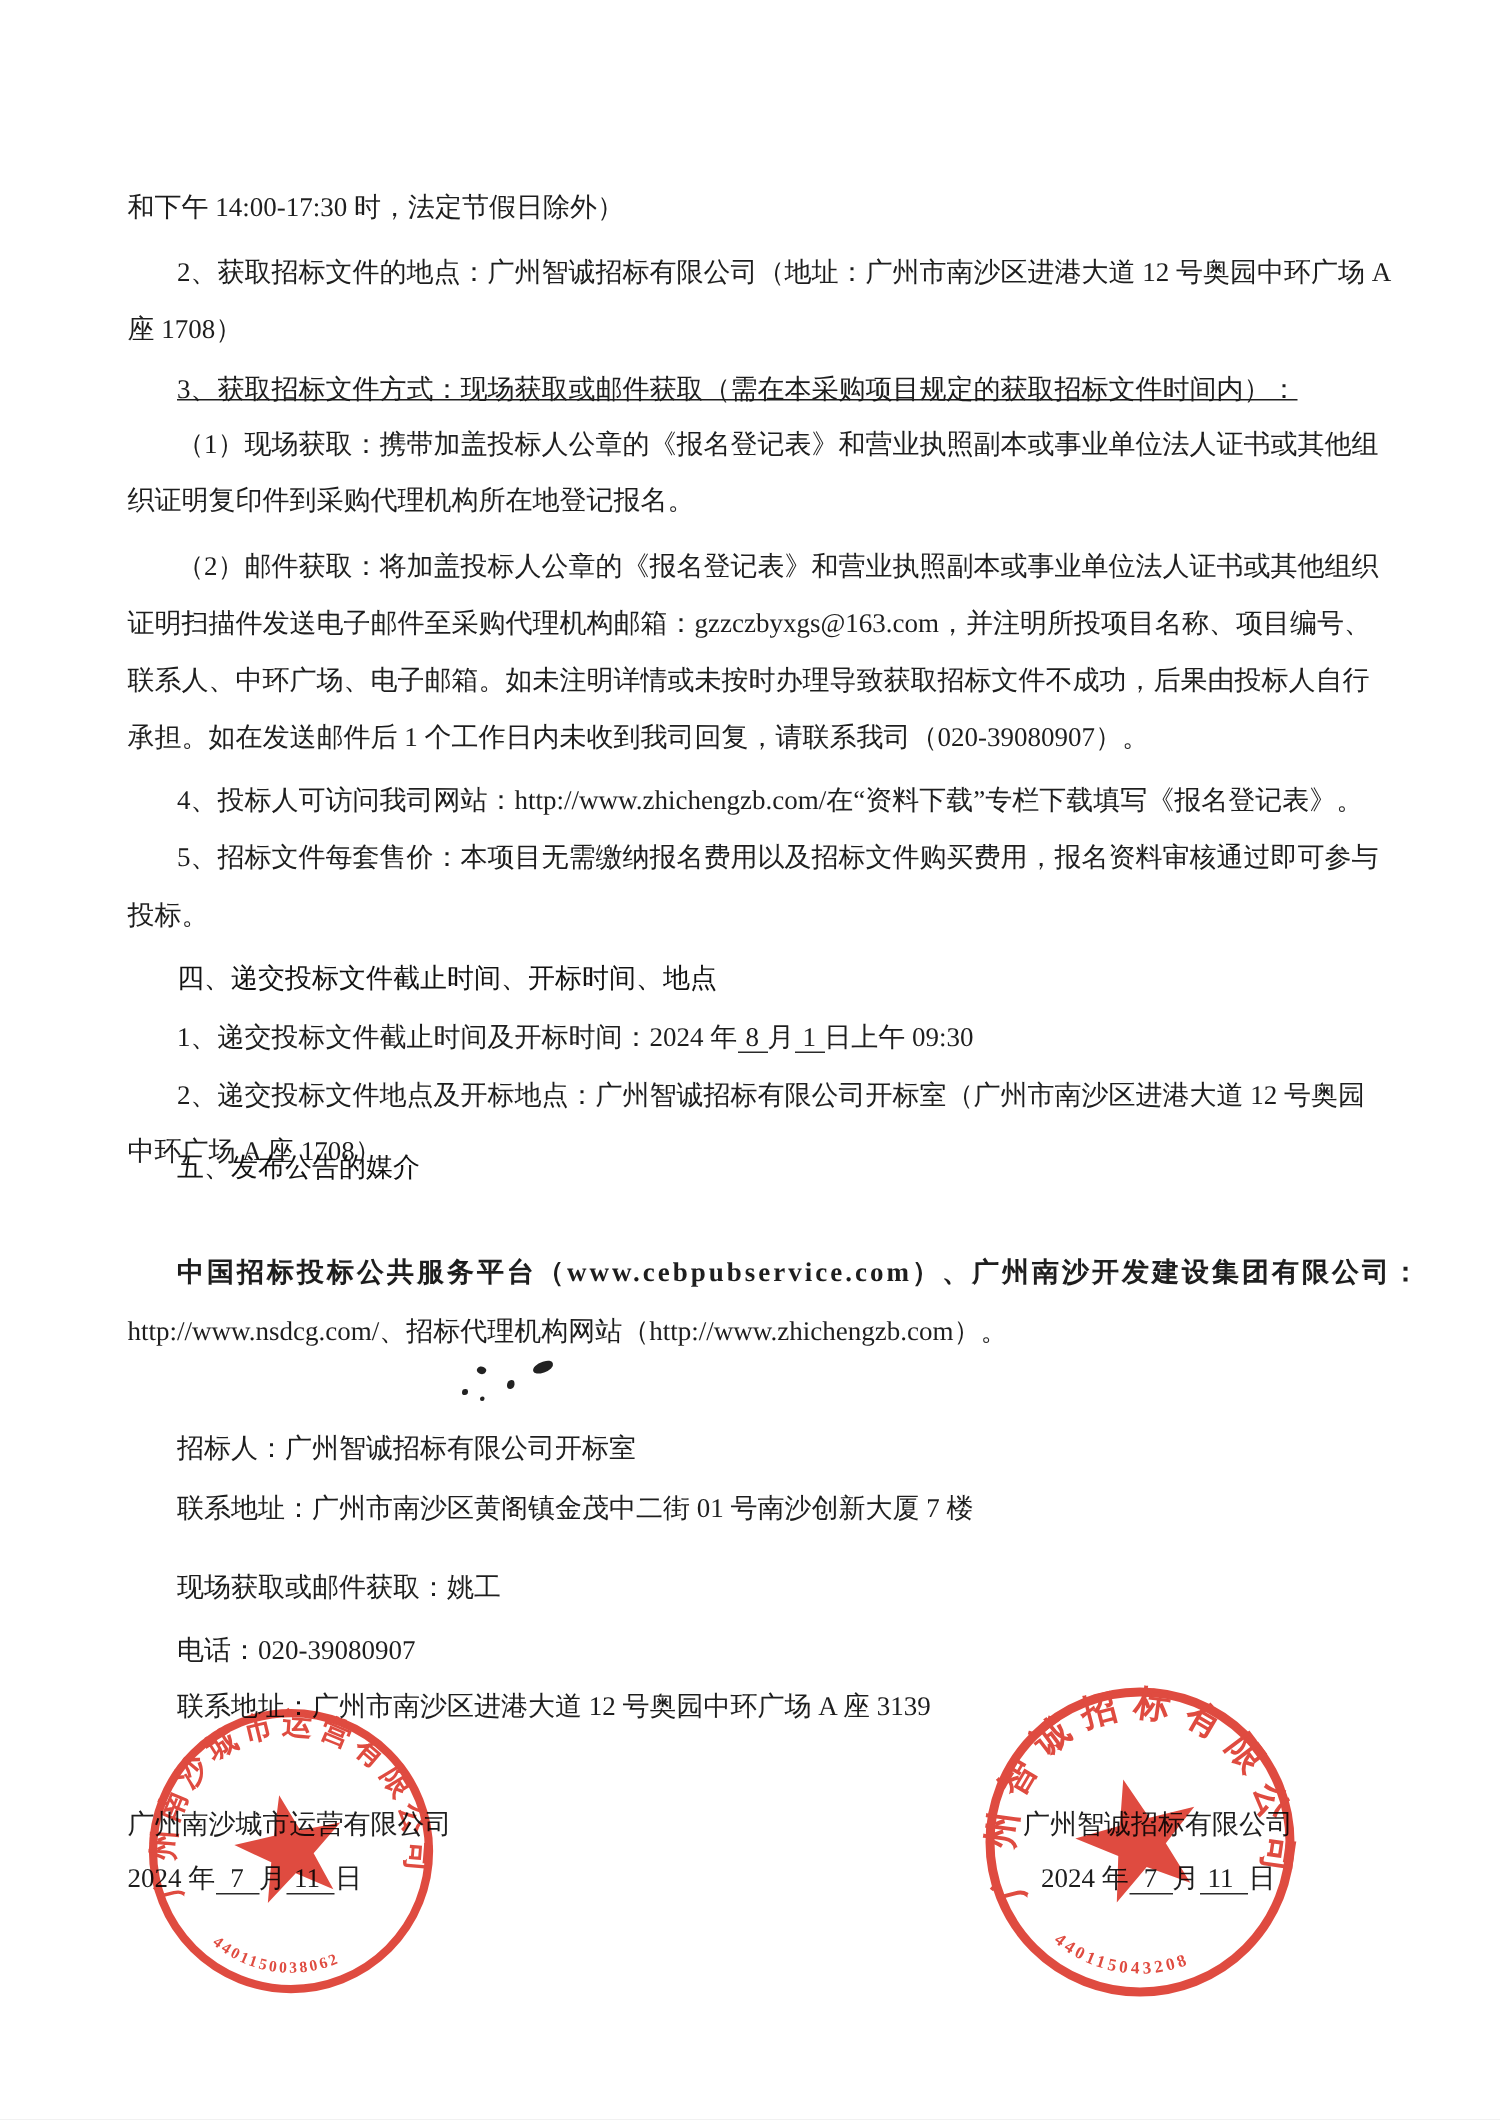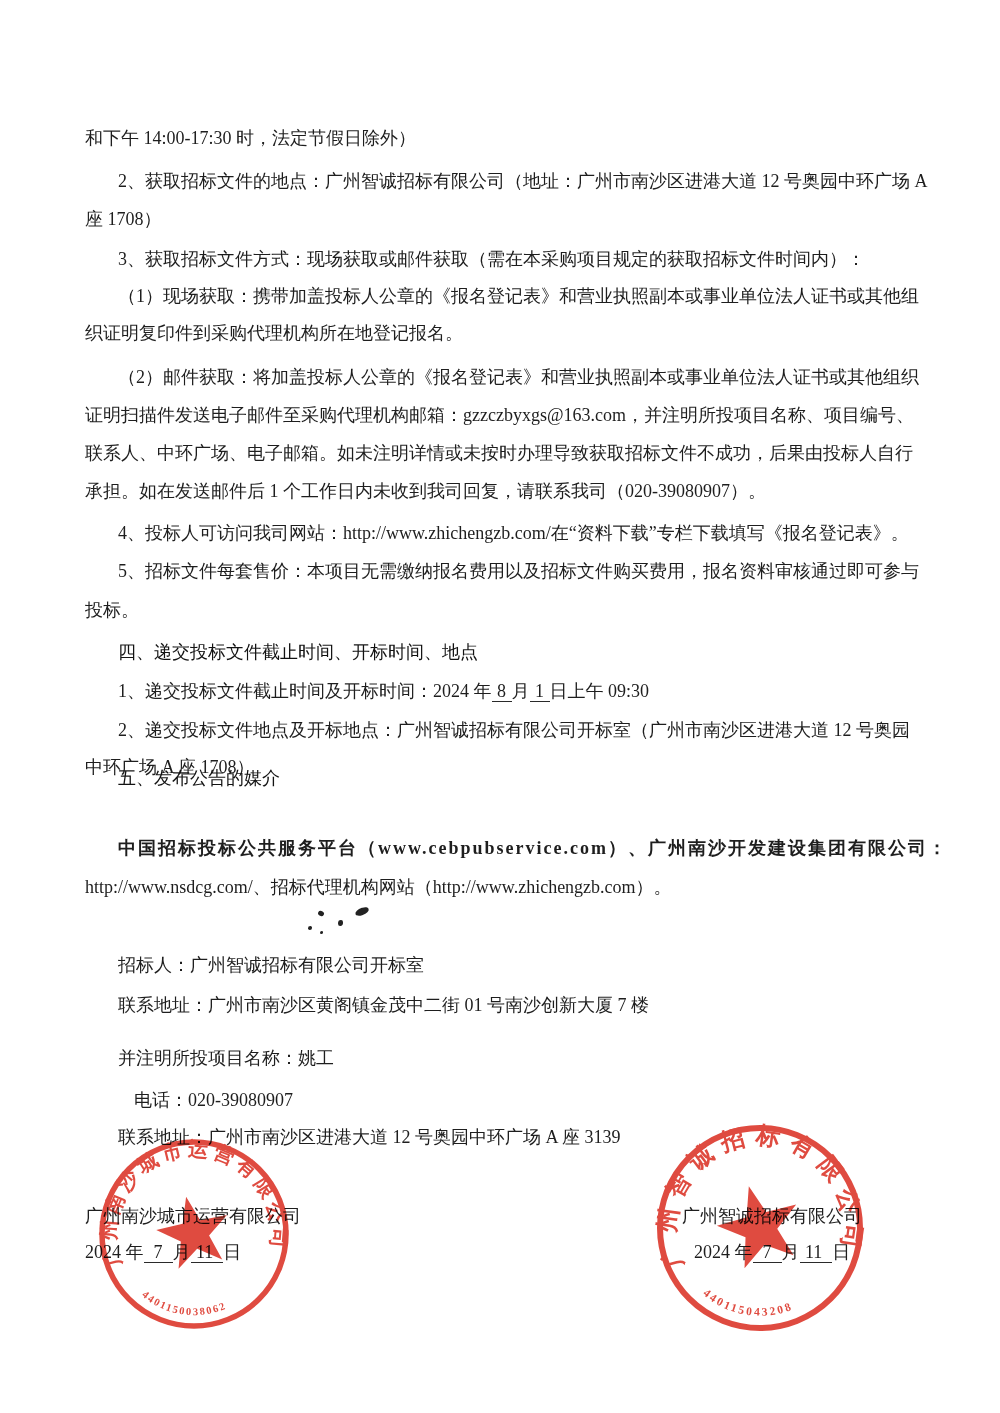--- a/index.html
+++ b/index.html
@@ -41,41 +41,41 @@
 </style>
 </head>
 <body>
 
 <div id="page">
 
   <div>
       <div class="line" style="left: 85px; top: 128px;"><span>和下午 14:00-17:30 时，法定节假日除外）</span></div>
       <div class="line" style="left: 118px; top: 171px;"><span>2、获取招标文件的地点：广州智诚招标有限公司（地址：广州市南沙区进港大道 12 号奥园中环广场 A</span></div>
       <div class="line" style="left: 85px; top: 209px;"><span>座 1708）</span></div>
-      <div class="line" style="left: 118px; top: 249px;"><span>3、获取招标文件方式：现场获取或邮件获取（需在本采购项目规定的获取招标文件时间内）：</span></div>
+      <div class="line" style="left: 118px; top: 249px; text-decoration: underline;"><span>3、获取招标文件方式：现场获取或邮件获取（需在本采购项目规定的获取招标文件时间内）：</span></div>
       <div class="line" style="left: 118px; top: 286px;"><span>（1）现场获取：携带加盖投标人公章的《报名登记表》和营业执照副本或事业单位法人证书或其他组</span></div>
       <div class="line" style="left: 85px; top: 323px;"><span>织证明复印件到采购代理机构所在地登记报名。</span></div>
       <div class="line" style="left: 118px; top: 367px;"><span>（2）邮件获取：将加盖投标人公章的《报名登记表》和营业执照副本或事业单位法人证书或其他组织</span></div>
       <div class="line" style="left: 85px; top: 405px;"><span>证明扫描件发送电子邮件至采购代理机构邮箱：gzzczbyxgs@163.com，并注明所投项目名称、项目编号、</span></div>
       <div class="line" style="left: 85px; top: 443px;"><span>联系人、中环广场、电子邮箱。如未注明详情或未按时办理导致获取招标文件不成功，后果由投标人自行</span></div>
       <div class="line" style="left: 85px; top: 481px;"><span>承担。如在发送邮件后 1 个工作日内未收到我司回复，请联系我司（020-39080907）。</span></div>
       <div class="line" style="left: 118px; top: 523px;"><span>4、投标人可访问我司网站：http://www.zhichengzb.com/在“资料下载”专栏下载填写《报名登记表》。</span></div>
       <div class="line" style="left: 118px; top: 561px;"><span>5、招标文件每套售价：本项目无需缴纳报名费用以及招标文件购买费用，报名资料审核通过即可参与</span></div>
       <div class="line" style="left: 85px; top: 600px;"><span>投标。</span></div>
       <div class="line bold" style="left: 118px; top: 642px;"><span>四、递交投标文件截止时间、开标时间、地点</span></div>
       <div class="line" style="left: 118px; top: 681px;"><span>1、递交投标文件截止时间及开标时间：2024 年</span><span class="u">&nbsp;8&nbsp;</span><span>月</span><span class="u">&nbsp;1&nbsp;</span><span>日上午 09:30</span></div>
       <div class="line" style="left: 118px; top: 720px;"><span>2、递交投标文件地点及开标地点：广州智诚招标有限公司开标室（广州市南沙区进港大道 12 号奥园</span></div>
       <div class="line" style="left: 85px; top: 757px;"><span>中环广场 A 座 1708）</span></div>
       <div class="line bold" style="left: 118px; top: 768px;"><span>五、发布公告的媒介</span></div>
       <div class="line" style="left: 118px; top: 838px; letter-spacing: 2px; font-weight: bold;"><span>中国招标投标公共服务平台（www.cebpubservice.com）、广州南沙开发建设集团有限公司：</span></div>
       <div class="line" style="left: 85px; top: 877px;"><span>http://www.nsdcg.com/、招标代理机构网站（http://www.zhichengzb.com）。</span></div>
       <div class="line" style="left: 118px; top: 955px;"><span>招标人：广州智诚招标有限公司开标室</span></div>
       <div class="line" style="left: 118px; top: 995px;"><span>联系地址：广州市南沙区黄阁镇金茂中二街 01 号南沙创新大厦 7 楼</span></div>
-      <div class="line" style="left: 118px; top: 1048px;"><span>并注明所投项目名称：姚工</span></div>
-      <div class="line" style="left: 118px; top: 1090px; margin-left: 16px;"><span>电话：020-39080907</span></div>
+      <div class="line" style="left: 118px; top: 1048px;"><span>现场获取或邮件获取：姚工</span></div>
+      <div class="line" style="left: 118px; top: 1090px;"><span>电话：020-39080907</span></div>
       <div class="line" style="left: 118px; top: 1127px;"><span>联系地址：广州市南沙区进港大道 12 号奥园中环广场 A 座 3139</span></div>
       <div class="line" style="left: 85px; top: 1206px;"><span>广州南沙城市运营有限公司</span></div>
       <div class="line" style="left: 85px; top: 1242px;"><span>2024 年</span><span class="u">&nbsp;&nbsp;7&nbsp;&nbsp;</span><span>月</span><span class="u">&nbsp;11&nbsp;&nbsp;</span><span>日</span></div>
       <div class="line" style="left: 682px; top: 1206px;"><span>广州智诚招标有限公司</span></div>
       <div class="line" style="left: 694px; top: 1242px;"><span>2024 年</span><span class="u">&nbsp;&nbsp;7&nbsp;&nbsp;</span><span>月</span><span class="u">&nbsp;11&nbsp;&nbsp;</span><span>日</span></div>
     </div>
 
   <div class="smudge" style="left:355px;top:908px;width:14px;height:7px;transform:rotate(-18deg);"></div>
   <div class="smudge" style="left:318px;top:911px;width:6px;height:5px;transform:rotate(30deg);"></div>
   <div class="smudge" style="left:338px;top:920px;width:5px;height:6px;"></div>

